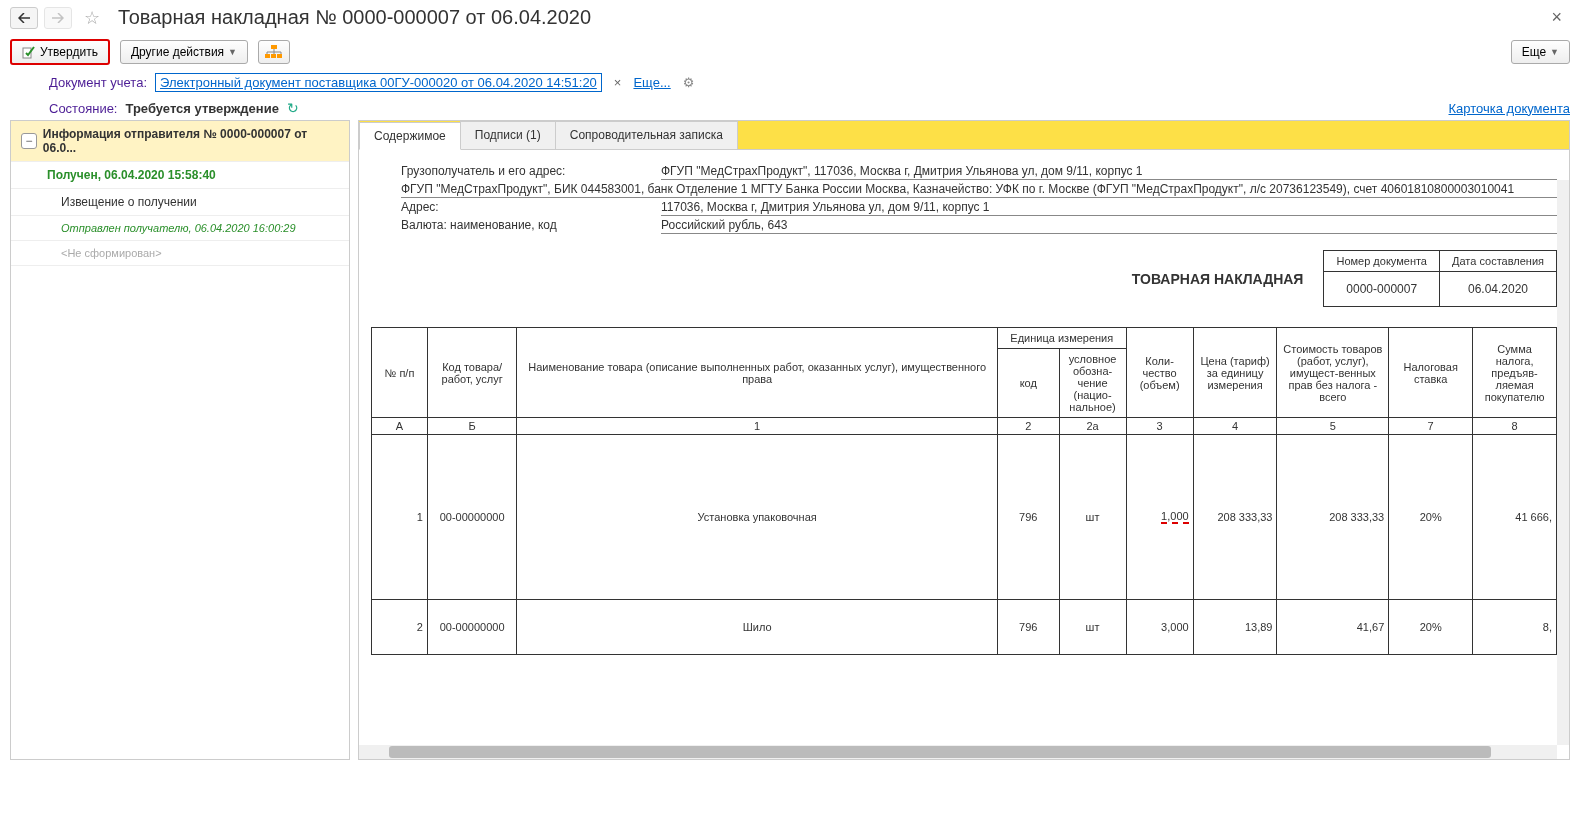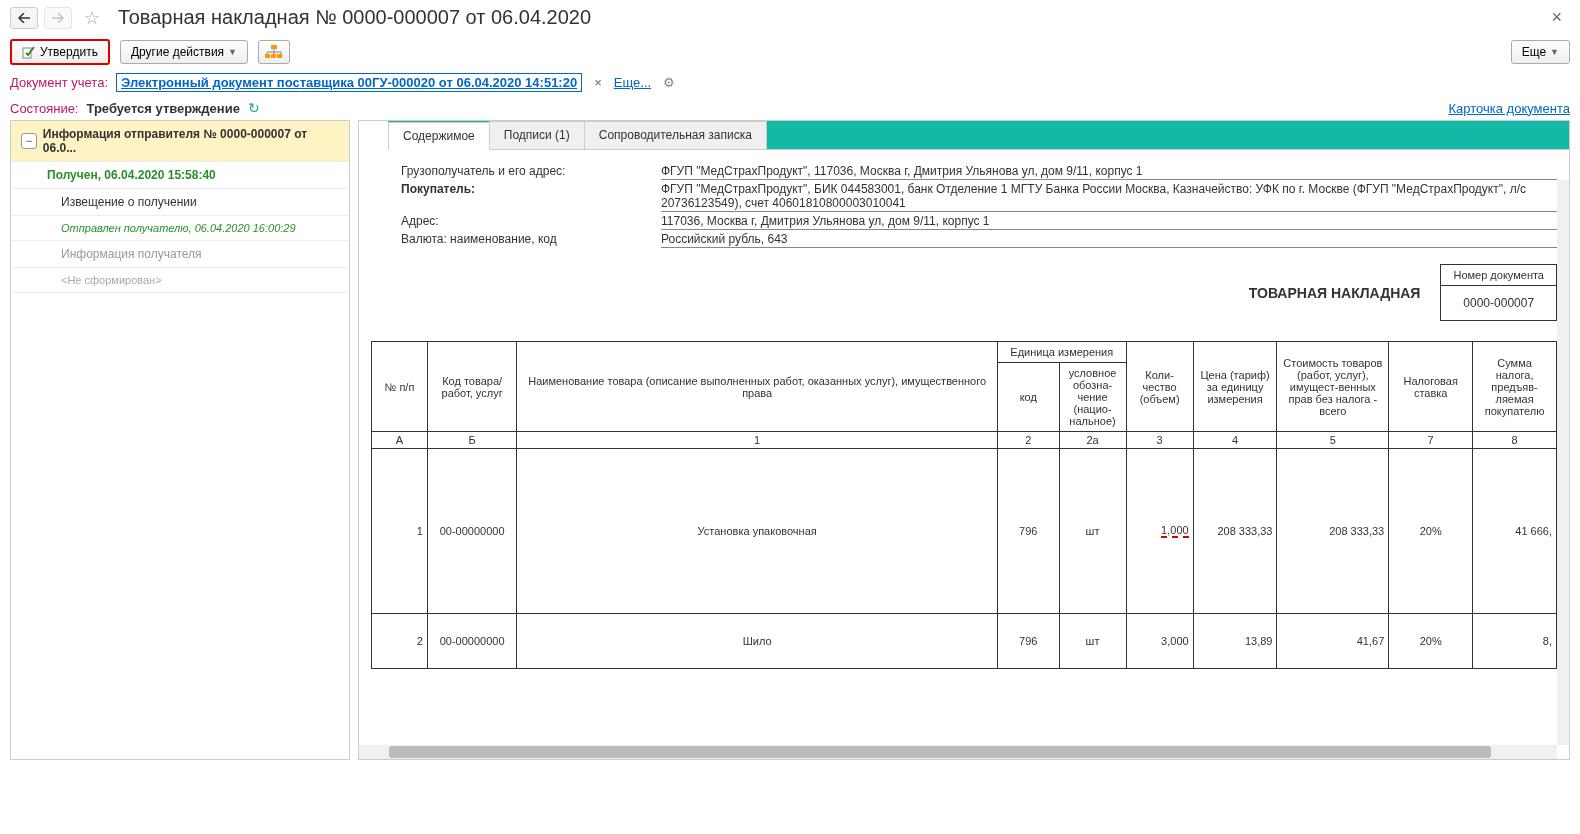--- a/index.html
+++ b/index.html
@@ -11,39 +11,39 @@
 .page-title { font-size: 20px; font-weight: normal; color: #333; margin-left: 6px; flex: 1; }
 .close-btn { font-size: 18px; color: #666; cursor: pointer; padding: 0 8px; }
 .action-bar { display: flex; align-items: center; padding: 4px 10px; gap: 10px; }
 .btn { padding: 4px 10px; border: 1px solid #aaa; border-radius: 3px; background: linear-gradient(#fefefe, #eee); font-size: 12px; cursor: pointer; display: flex; align-items: center; gap: 4px; }
 .btn-highlighted { border: 2px solid #d00; padding: 4px 10px; }
 .btn-icon { width: 32px; padding: 4px 6px; }
 .more-btn { margin-left: auto; }
 .icon-approve { width: 14px; height: 14px; display: inline-block; }
 .icon-hierarchy { width: 18px; height: 14px; display: inline-block; }
 .info-row { display: flex; align-items: center; padding: 4px 10px; gap: 8px; font-size: 13px; }
-.label { color: #be185d; }
+.label { color: #4c1d95; margin-left: 39px; }
 .link { color: #0066cc; text-decoration: underline; cursor: pointer; }
-.link-box { border: 1px solid #0066cc; padding: 1px 4px; font-weight: bold; }
+.link-box { border: 1px solid #0066cc; padding: 1px 4px; }
 .clear-x { color: #666; cursor: pointer; padding: 0 4px; }
 .bold { font-weight: bold; }
 .refresh-icon { color: #2a8; font-size: 14px; cursor: pointer; }
 .card-link { margin-left: auto; }
 .main-area { display: flex; padding: 0 10px; gap: 8px; height: 640px; }
 .sidebar { width: 340px; border: 1px solid #ccc; }
 .side-item { padding: 6px 10px; border-bottom: 1px solid #eee; font-size: 12px; }
 .side-item.yellow { background: #fff3c4; display: flex; align-items: center; gap: 6px; }
 .side-item.green { color: #2a8f2a; font-weight: bold; padding-left: 36px; }
 .side-item.indent { padding-left: 50px; }
 .side-item.green-sm { color: #2a8f2a; font-style: italic; font-size: 11px; }
 .side-item.gray { color: #999; }
 .side-item.gray-italic { color: #aaa; font-size: 11px; }
 .side-toggle { width: 16px; height: 16px; border: 1px solid #999; border-radius: 3px; display: flex; align-items: center; justify-content: center; font-size: 12px; background: #fff; color: #666; }
 .content { flex: 1; border: 1px solid #ccc; display: flex; flex-direction: column; overflow: hidden; }
-.tabs { display: flex; border-bottom: 1px solid #ccc; background: #14b8a6; margin-left: 29px; }
+.tabs { display: flex; border-bottom: 1px solid #ccc; background: #fde047; }
 .tab { padding: 6px 14px; border: 1px solid #ccc; border-bottom: none; margin-right: -1px; background: #f0f0f0; cursor: pointer; font-size: 12px; }
 .tab.active { background: #fff; border-bottom: 1px solid #fff; position: relative; top: 1px; }
 .doc-body { flex: 1; overflow: auto; padding: 8px 12px; position: relative; }
 .fields { margin: 6px 0 12px 30px; }
 .field-row { display: flex; margin-bottom: 2px; font-size: 12px; }
 .field-label { width: 260px; }
 .field-val { flex: 1; border-bottom: 1px solid #888; padding-bottom: 1px; }
 .doc-header { display: flex; justify-content: flex-end; align-items: center; gap: 20px; margin: 16px 0 20px; }
 .doc-title { font-weight: bold; font-size: 14px; }
 .doc-box { display: flex; }
@@ -129,57 +129,59 @@
 
 <div class="main-area">
   <div class="sidebar">
     <div class="side-item yellow">
       <div class="side-toggle">−</div>
       <span class="bold">Информация отправителя № 0000-000007 от 06.0...</span>
     </div>
     <div class="side-item green">Получен, 06.04.2020 15:58:40</div>
     <div class="side-item indent">Извещение о получении</div>
     <div class="side-item indent green-sm">Отправлен получателю, 06.04.2020 16:00:29</div>
-    <div class="side-item indent gray">Информация получателя</div>
     <div class="side-item indent gray-italic">&lt;Не сформирован&gt;</div>
   </div>
 
   <div class="content">
     <div class="tabs">
       <div class="tab active">Содержимое</div>
       <div class="tab">Подписи (1)</div>
       <div class="tab">Сопроводительная записка</div>
     </div>
 
     <div class="doc-body">
       <div class="fields">
         <div class="field-row">
             <div class="field-label">Грузополучатель и его адрес:</div>
             <div class="field-val">ФГУП "МедСтрахПродукт", 117036, Москва г, Дмитрия Ульянова ул, дом 9/11, корпус 1</div>
           </div>
         <div class="field-row">
-            <div class="field-label bold">Покупатель:</div>
             <div class="field-val">ФГУП "МедСтрахПродукт", БИК 044583001, банк Отделение 1 МГТУ Банка России Москва, Казначейство: УФК по г. Москве (ФГУП "МедСтрахПродукт", л/с 20736123549), счет 40601810800003010041</div>
           </div>
         <div class="field-row">
             <div class="field-label">Адрес:</div>
             <div class="field-val">117036, Москва г, Дмитрия Ульянова ул, дом 9/11, корпус 1</div>
           </div>
         <div class="field-row">
             <div class="field-label">Валюта: наименование, код</div>
             <div class="field-val">Российский рубль, 643</div>
           </div>
       </div>
 
       <div class="doc-header">
         <div class="doc-title">ТОВАРНАЯ НАКЛАДНАЯ</div>
         <div class="doc-box">
           <div class="box-cell">
             <div class="box-head">Номер документа</div>
             <div class="box-val">0000-000007</div>
+          </div>
+          <div class="box-cell">
+            <div class="box-head">Дата составления</div>
+            <div class="box-val">06.04.2020</div>
           </div>
         </div>
       </div>
 
       <table class="invoice">
         <thead>
           <tr class="col-head-row">
             <th rowspan="2" style="width:50px">№ п/п</th>
             <th rowspan="2" style="width:80px">Код товара/ работ, услуг</th>
             <th rowspan="2" style="width:430px">Наименование товара (описание выполненных работ, оказанных услуг), имущественного права</th>

